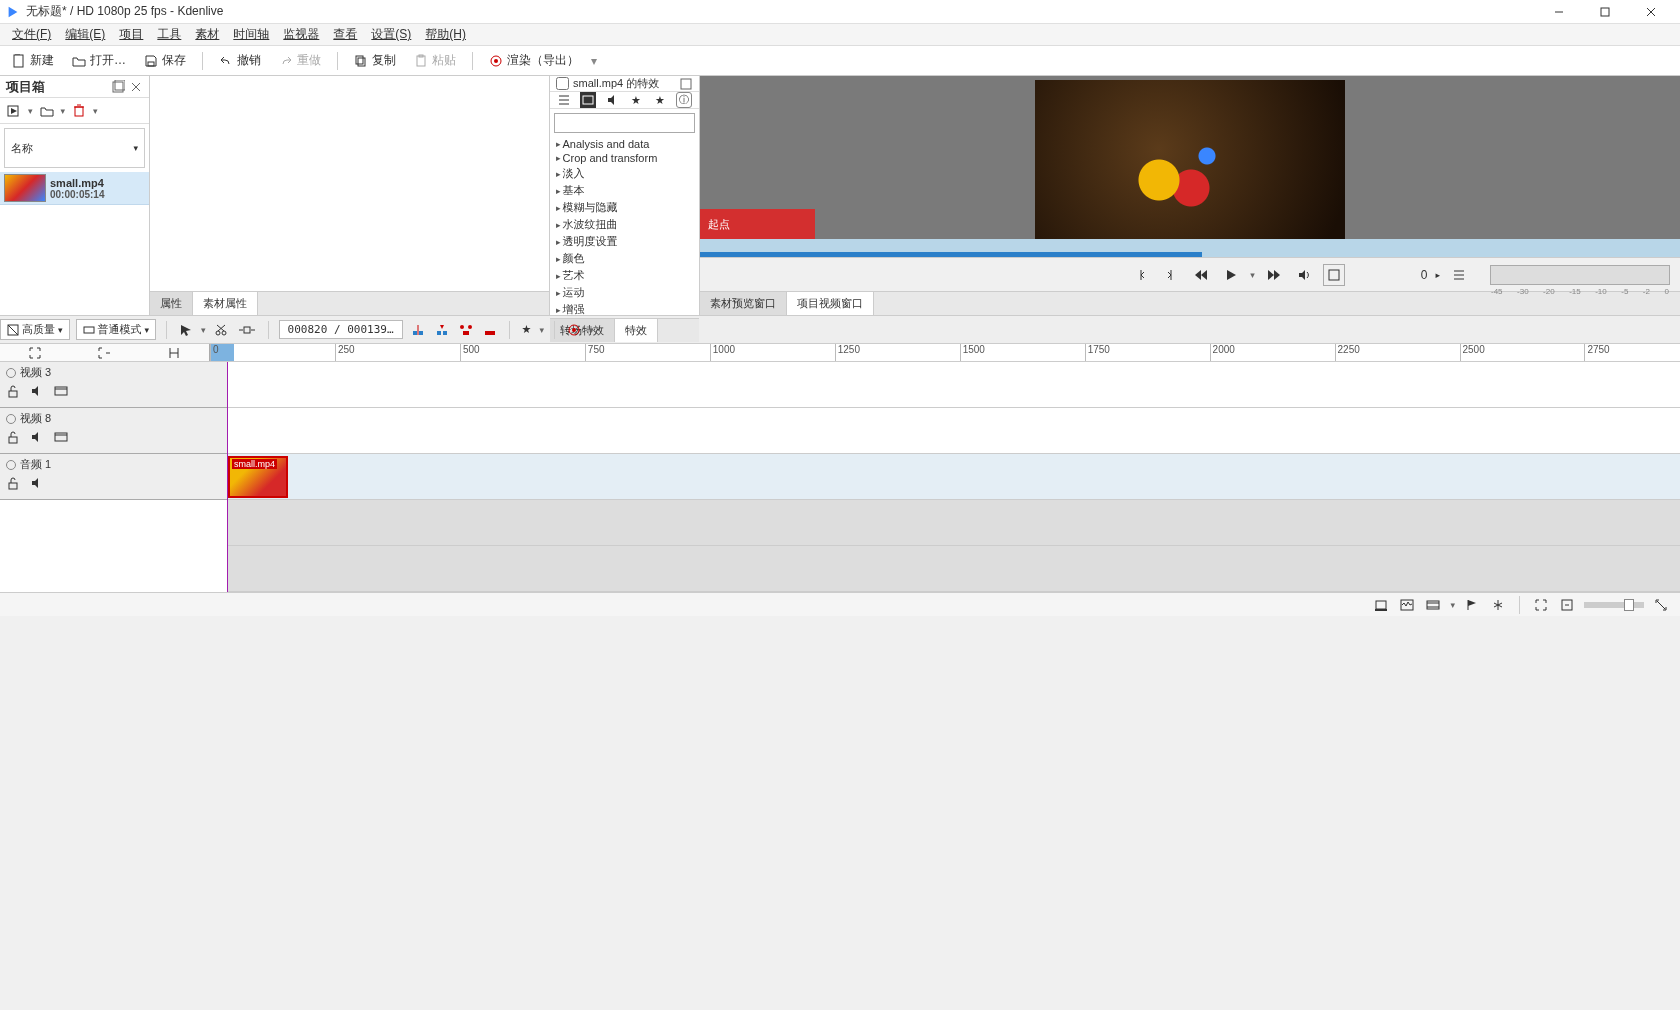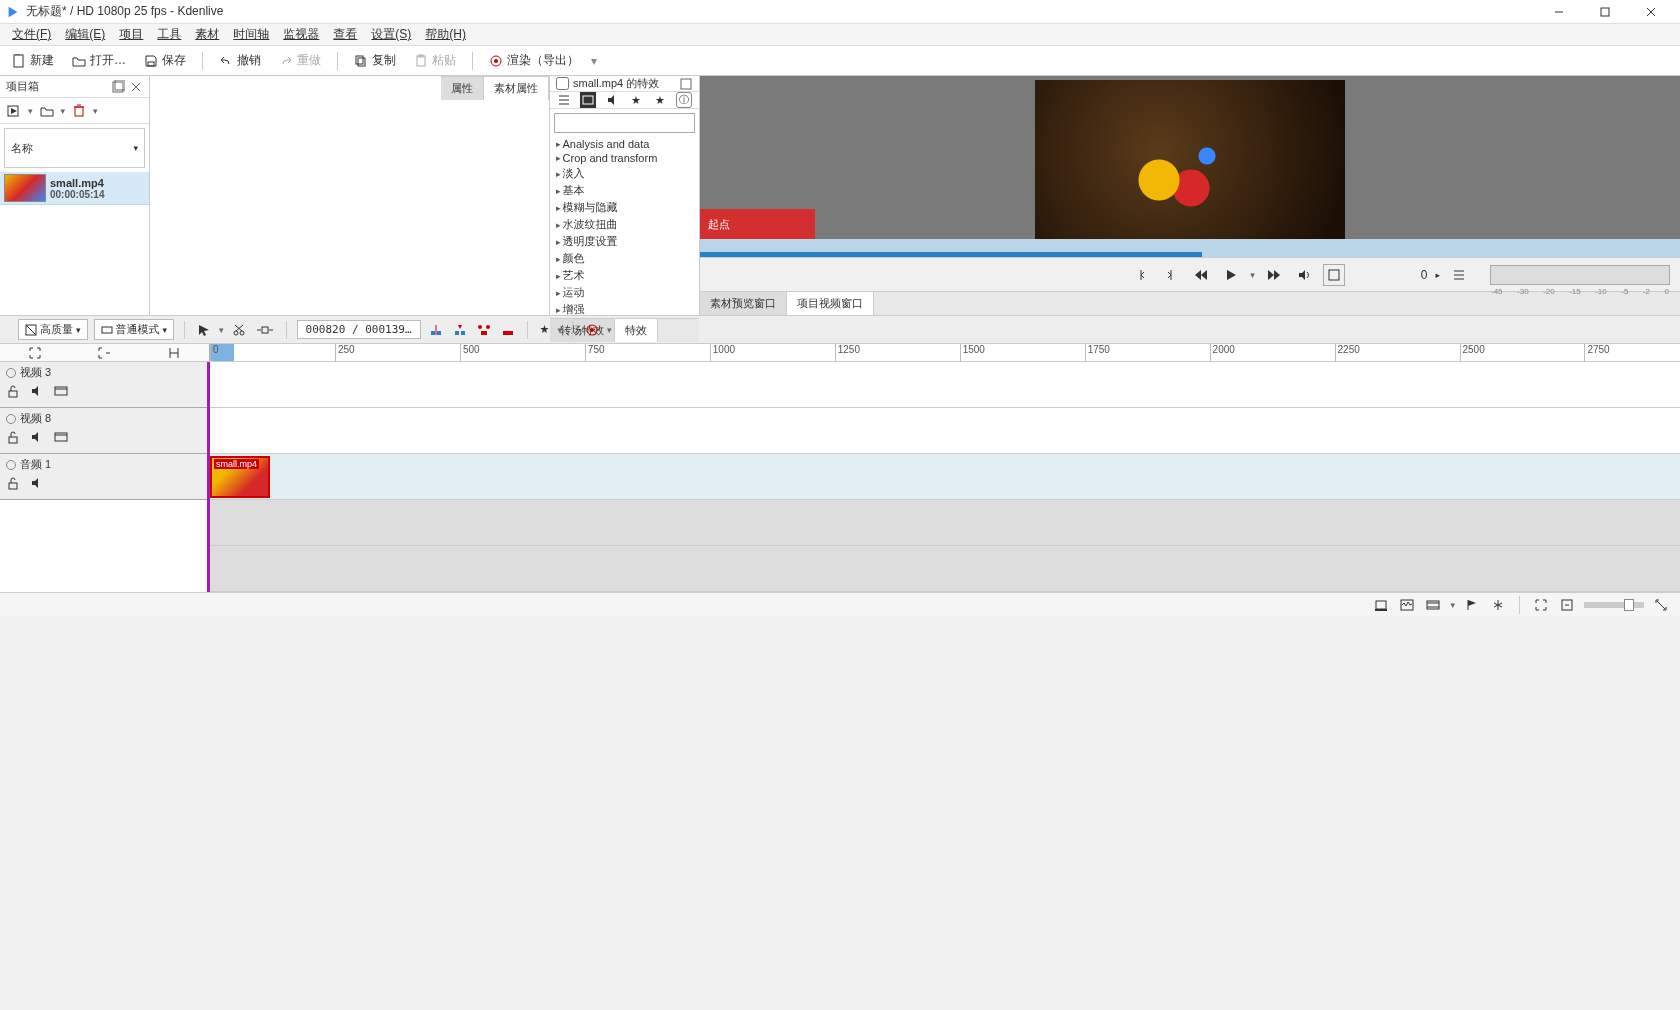--- a/index.html
+++ b/index.html
@@ -9,33 +9,33 @@
 .titlebar .spacer { flex:1; }
 .titlebar .wbtn { width:46px; height:24px; display:flex; align-items:center; justify-content:center; }
 .menubar { height:22px; background:#f5f5f5; border-bottom:1px solid #ddd; display:flex; align-items:center; padding:0 6px; gap:2px;text-decoration:underline; }
 .menubar .mi { padding:2px 6px; cursor:default; }
 .toolbar { height:30px; background:#fff; border-bottom:1px solid #ccc; display:flex; align-items:center; padding:0 6px; gap:6px; }
 .tbtn { display:flex; align-items:center; gap:4px; padding:3px 6px; font-size:12px; }
 .tbtn.dis { color:#aaa; }
 .sep { width:1px; height:18px; background:#ccc; margin:0 4px; }
 .middle { display:flex; height:240px; background:#fff; border-bottom:1px solid #ccc; }
 .bin { width:150px; border-right:1px solid #ccc; display:flex; flex-direction:column; }
-.bin-head { height:22px; display:flex; align-items:center; padding:0 6px; font-size:11px; border-bottom:1px solid #ddd; }
+.bin-head { height:22px; display:flex; align-items:center; padding:0 6px; font-size:13px; border-bottom:1px solid #ddd;font-weight:bold; }
 .bin-head .sp { flex:1; }
 .bin-head .ic { width:14px; height:14px; margin-left:4px; }
 .bin-tools { height:26px; display:flex; align-items:center; padding:0 6px; gap:6px; border-bottom:1px solid #ddd; }
 .bin-filter { height:40px; display:flex; align-items:center; padding:0 6px; border:1px solid #ccc; margin:4px; font-size:11px; }
 .bin-filter .sp { flex:1; }
 .bin-list { flex:1; overflow:auto; }
 .bin-item { display:flex; align-items:center; padding:2px 4px; background:#d6e9f8; border-bottom:1px solid #c0d8ec; }
 .bin-thumb { width:42px; height:28px; background:linear-gradient(135deg,#f2b705,#d62828,#3a86ff); margin-right:4px; border:1px solid #888; }
 .bin-info { flex:1; }
 .bin-name { font-weight:bold; font-size:11px; }
 .bin-dur { font-size:10px; color:#555;font-weight:bold; }
-.props { width:400px; border-right:1px solid #ccc; display:flex; flex-direction:row; }
+.props { width:400px; border-right:1px solid #ccc; display:flex; flex-direction:column; }
 .props-body { flex:1; }
 .tabs { height:24px; display:flex; border-top:1px solid #ccc; background:#e8e8e8; }
 .tab { padding:4px 10px; font-size:11px; border-right:1px solid #ccc; background:#ddd; cursor:default;}
 .tab.active { background:#fff;text-align:right; }
 .effects { width:150px; border-right:1px solid #ccc; display:flex; flex-direction:column; }
 .eff-head { height:22px; display:flex; align-items:center; padding:0 6px; font-size:11px; gap:4px; border-bottom:1px solid #ddd;}
 .eff-ic { width:16px; height:16px; display:flex; align-items:center; justify-content:center; }
 .eff-search { margin:4px; }
 .eff-search input { width:100%; height:20px; border:1px solid #aaa; padding:0 4px; font-size:11px;}
 .eff-list { flex:1; font-size:11px; }
@@ -50,32 +50,32 @@
   radial-gradient(circle at 60% 60%,#d62828 18px,transparent 19px);
 }
 .mon-bar { position:absolute; left:0; bottom:0; height:18px; width:100%; background:#b8d6e8; }
 .mon-start { position:absolute; left:0; bottom:18px; height:30px; width:115px; background:#d32f2f; color:#fff; font-size:11px; display:flex; align-items:center; padding:0 8px; }
 .mon-blue { position:absolute; left:0; bottom:0; width:502px; height:5px; background:#2a7fc9; }
 .mon-ctrl { height:34px; background:#f0f0f0; display:flex; align-items:center; padding:0 10px; gap:8px; border-top:1px solid #ccc;}
 .mon-ctrl .sp { flex:1; }
 .pbtn { width:22px; height:22px; display:flex; align-items:center; justify-content:center; }
 .meter { width:180px; height:20px; background:#ddd; border:1px solid #aaa; position:relative;margin-left:12px; }
 .meter .ticks { position:absolute; bottom:-12px; left:0; right:0; display:flex; justify-content:space-between; font-size:8px; color:#888;}
-.tl-tools { height:28px; background:#eee; border-bottom:1px solid #ccc; display:flex; align-items:center; padding:0 18px; gap:6px;}
+.tl-tools { height:28px; background:#eee; border-bottom:1px solid #ccc; display:flex; align-items:center; padding:0 0; gap:6px;}
 .tl-tool { display:flex; align-items:center; gap:3px; font-size:11px; padding:2px 6px; border:1px solid #bbb; background:#fff;}
 .tl-tool.icon { border:none; background:transparent; padding:2px;}
 .tl-frame { font-family:monospace; font-size:11px; border:1px solid #bbb; padding:2px 8px; background:#fff;}
 .timeline { flex:1; display:flex; flex-direction:column; background:#fff; }
 .ruler-row { display:flex; height:18px; border-bottom:1px solid #ccc; }
 .track-head-col { width:210px; border-right:1px solid #aaa; background:#fafafa; }
 .ruler { flex:1; position:relative; font-size:10px; color:#555; }
 .ruler .tick { position:absolute; top:0; height:100%; border-left:1px solid #bbb; padding-left:2px;}
 .ruler .mark { position:absolute; left:0; top:0; width:24px; height:100%; background:#7db3e0;}
 .tracks { display:flex; flex:1; }
-.track-heads { width:210px; border-right:3px solid #a21caf; }
+.track-heads { width:228px; border-right:1px solid #a21caf; }
 .track-head { height:46px; border-bottom:1px solid #aaa; background:#eee; padding:3px 6px; }
 .track-head.active { background:#d9e8f3; }
 .track-head .tname { font-size:11px; display:flex; align-items:center; gap:4px;}
 .track-head .ticons { display:flex; gap:10px; margin-top:4px;}
 .circ { width:10px; height:10px; border:1px solid #888; border-radius:50%;}
 .track-body { flex:1; position:relative; }
 .track-row { height:46px; border-bottom:1px solid #ccc; position:relative;}
 .track-row.active { background:#e4eef5;}
 .clip { position:absolute; left:0; top:2px; height:42px; width:60px; background:linear-gradient(135deg,#f2b705 30%,#d62828 70%); border:2px solid #c00; font-size:9px; color:#fff; padding:1px 2px; font-family:monospace;}
 .clip .lab { background:#c00; display:inline-block; padding:0 2px;}

